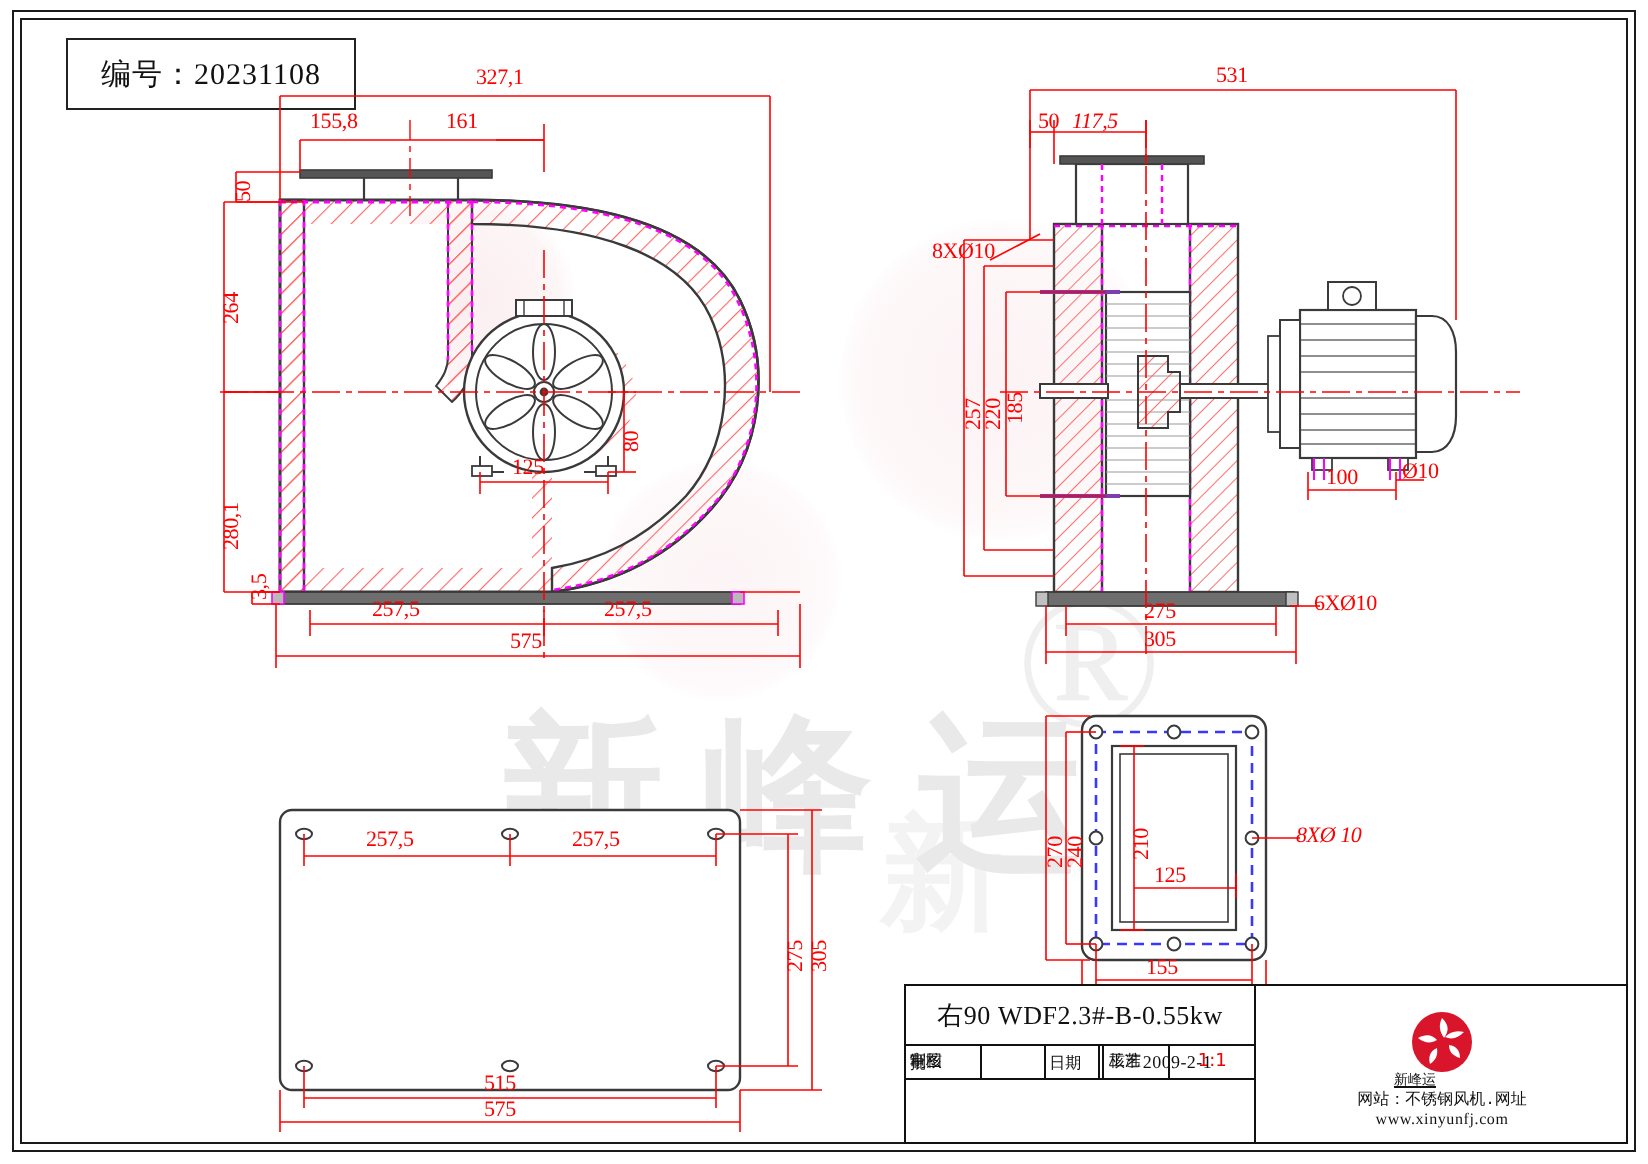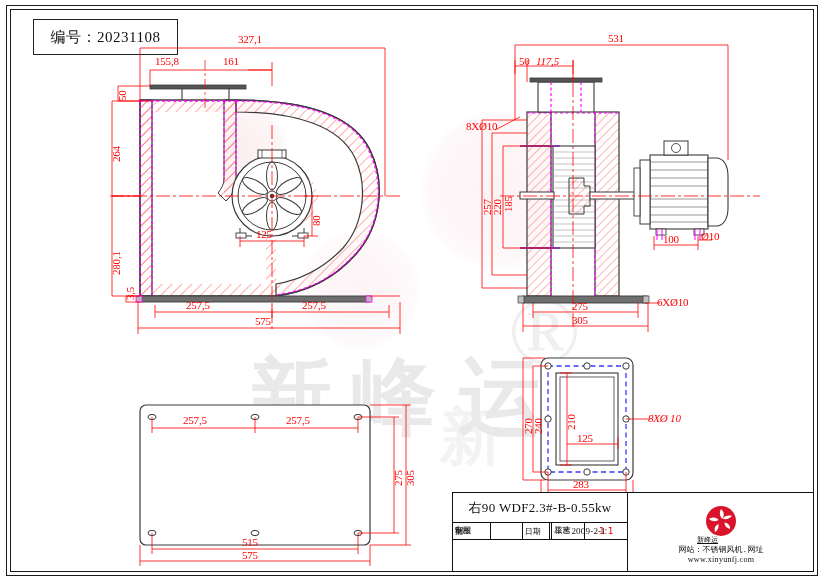--- a/index.html
+++ b/index.html
@@ -464,21 +464,21 @@
 
       <line x1="626" y1="419" x2="650" y2="419"></line>
     </g>
   </svg>
 
   <div>
     <div class="dim v" style="left:522px;top:434px;transform:rotate(-90deg);">270</div>
     <div class="dim v" style="left:532px;top:434px;transform:rotate(-90deg);">240</div>
     <div class="dim v" style="left:565px;top:430px;transform:rotate(-90deg);">210</div>
     <div class="dim" style="left:577px;top:432px;">125</div>
-    <div class="dim" style="left:573px;top:478px;">283</div>
+    <div class="dim" style="left:573px;top:478px;">155</div>
     <div class="dim" style="left:573px;top:491px;">185</div>
     <div class="dim" style="left:648px;top:412px;font-style:italic;">8XØ 10</div>
   </div>
 
   <div class="tb">
     <div class="tb-left">
       <div class="tb-model">右90 WDF2.3#-B-0.55kw</div>
       <div class="tb-grid">
         <div class="tb-row">
           <div class="tb-cell" style="width:38px;">制图</div>

